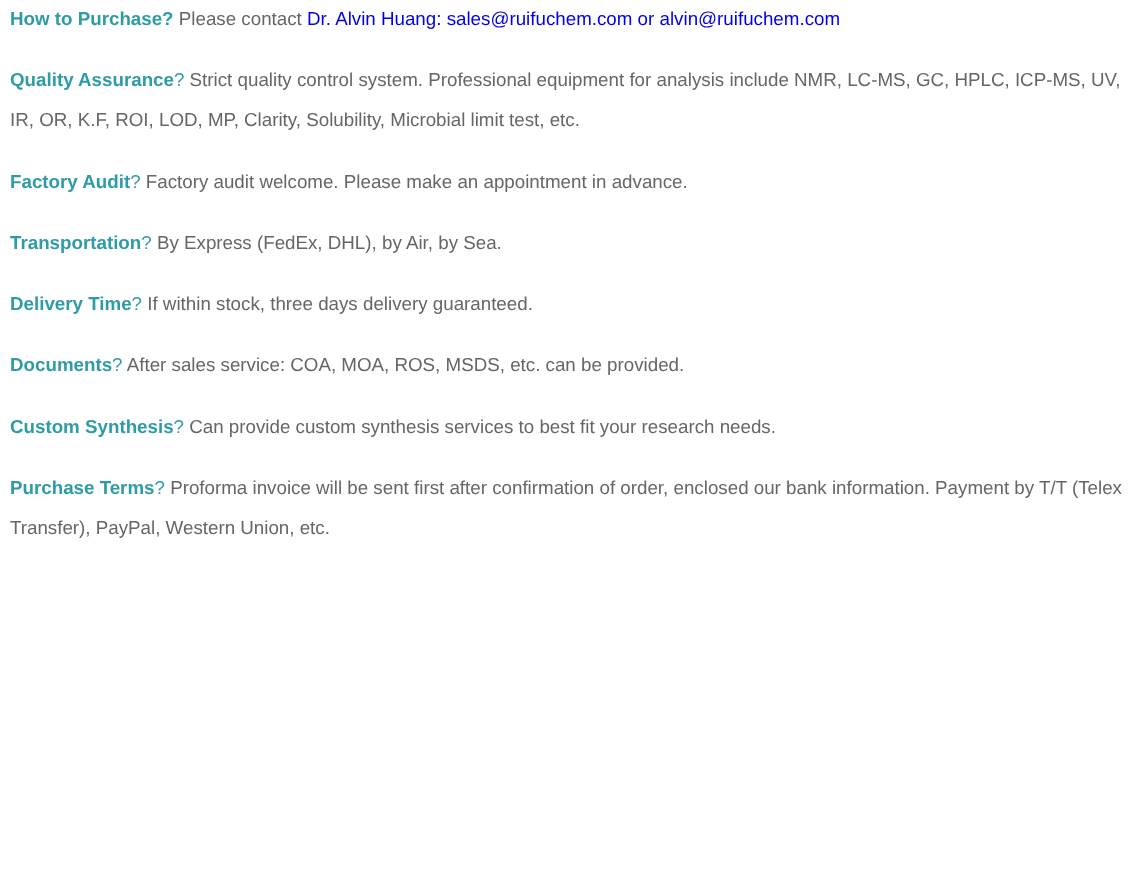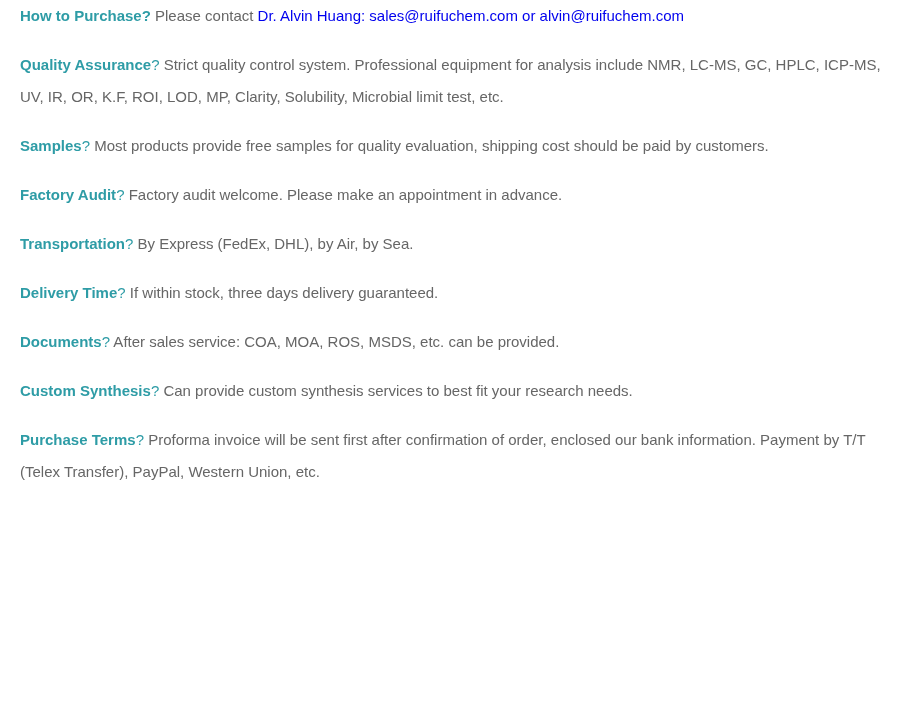--- a/index.html
+++ b/index.html
@@ -10,21 +10,21 @@
   body {
     font-family: "Liberation Sans", sans-serif;
     font-size: 15px;
     color: #666666;
     width: 916px;
     height: 715px;
     overflow: hidden;
     box-sizing: border-box;
   }
   .faq {
-    padding: 0 18px 0 20px;
+    padding: 0 18px 0 8px;
   }
   .faq-item {
     margin: 0 0 17px 0;
     line-height: 32px;
     font-size: 15px;
     color: var(--body-color, #666666);
   }
   .q-bold {
     color: var(--heading-color, #2e9ca6);
     font-weight: bold;
@@ -46,21 +46,20 @@
 <body style="background: rgb(255, 255, 255);">
 
 <div class="faq">
   <p class="faq-item"><span class="q-bold">How to Purchase?</span><span class="q-mark"></span><span class="answer"> Please contact </span><a class="contact-link">Dr. Alvin Huang: sales@ruifuchem.com or alvin@ruifuchem.com</a></p>
 
 
 
 
   <p class="faq-item"><span class="q-bold">Quality Assurance</span><span class="q-mark">?</span><span class="answer"> Strict quality control system. Professional equipment for analysis include NMR, LC-MS, GC, HPLC, ICP-MS, UV, IR, OR, K.F, ROI, LOD, MP, Clarity, Solubility, Microbial limit test, etc.</span></p>
 
-  <p class="faq-item"><span class="q-bold">Samples</span><span class="q-mark">?</span><span class="answer"> Most products provide free samples for quality evaluation, shipping cost should be paid by customers.</span></p>
 
   <p class="faq-item"><span class="q-bold">Factory Audit</span><span class="q-mark">?</span><span class="answer"> Factory audit welcome. Please make an appointment in advance.</span></p>
 
 
   <p class="faq-item"><span class="q-bold">Transportation</span><span class="q-mark">?</span><span class="answer"> By Express (FedEx, DHL), by Air, by Sea.</span></p>
 
   <p class="faq-item"><span class="q-bold">Delivery Time</span><span class="q-mark">?</span><span class="answer"> If within stock, three days delivery guaranteed.</span></p>
 
   <p class="faq-item"><span class="q-bold">Documents</span><span class="q-mark">?</span><span class="answer"> After sales service: COA, MOA, ROS, MSDS, etc. can be provided.</span></p>
 

